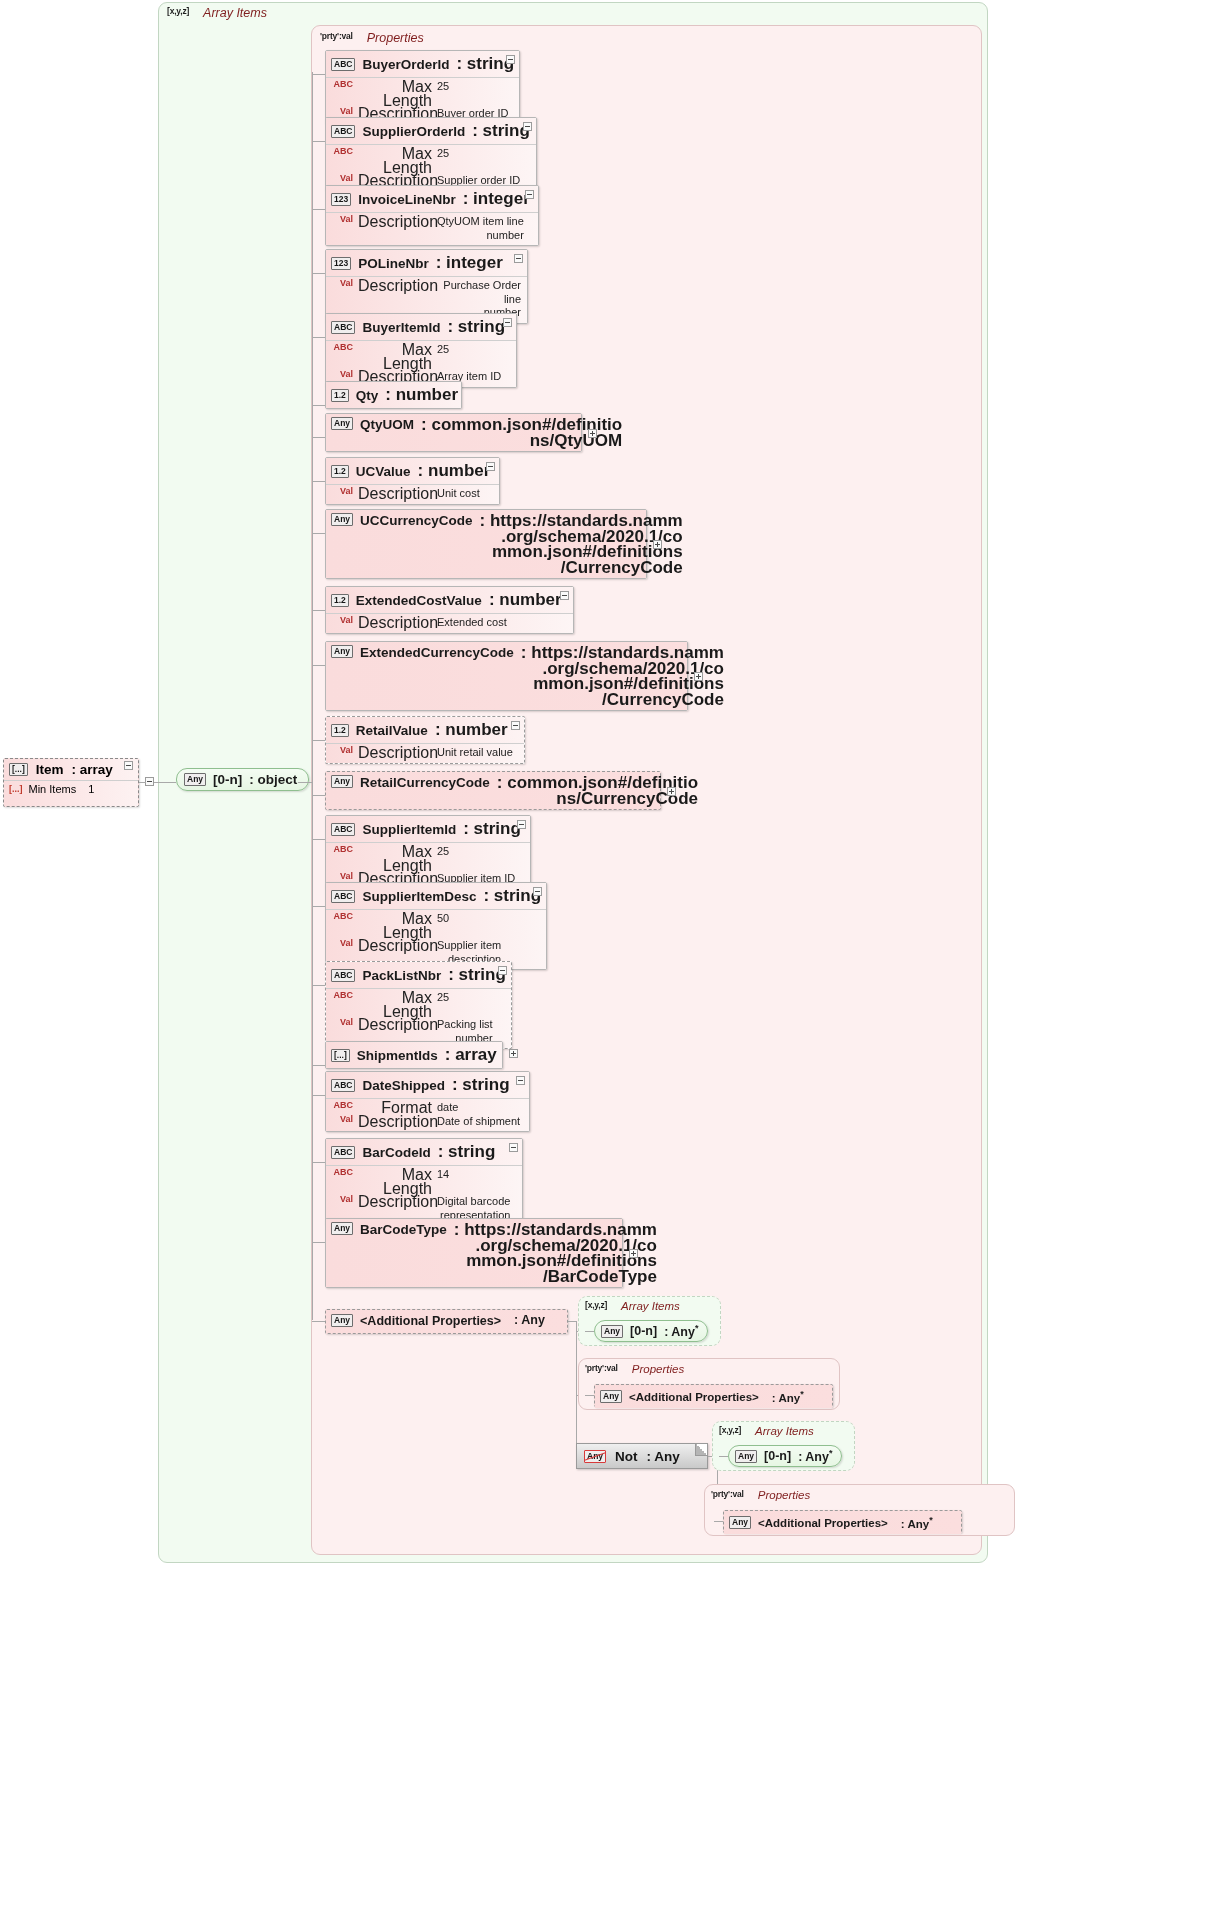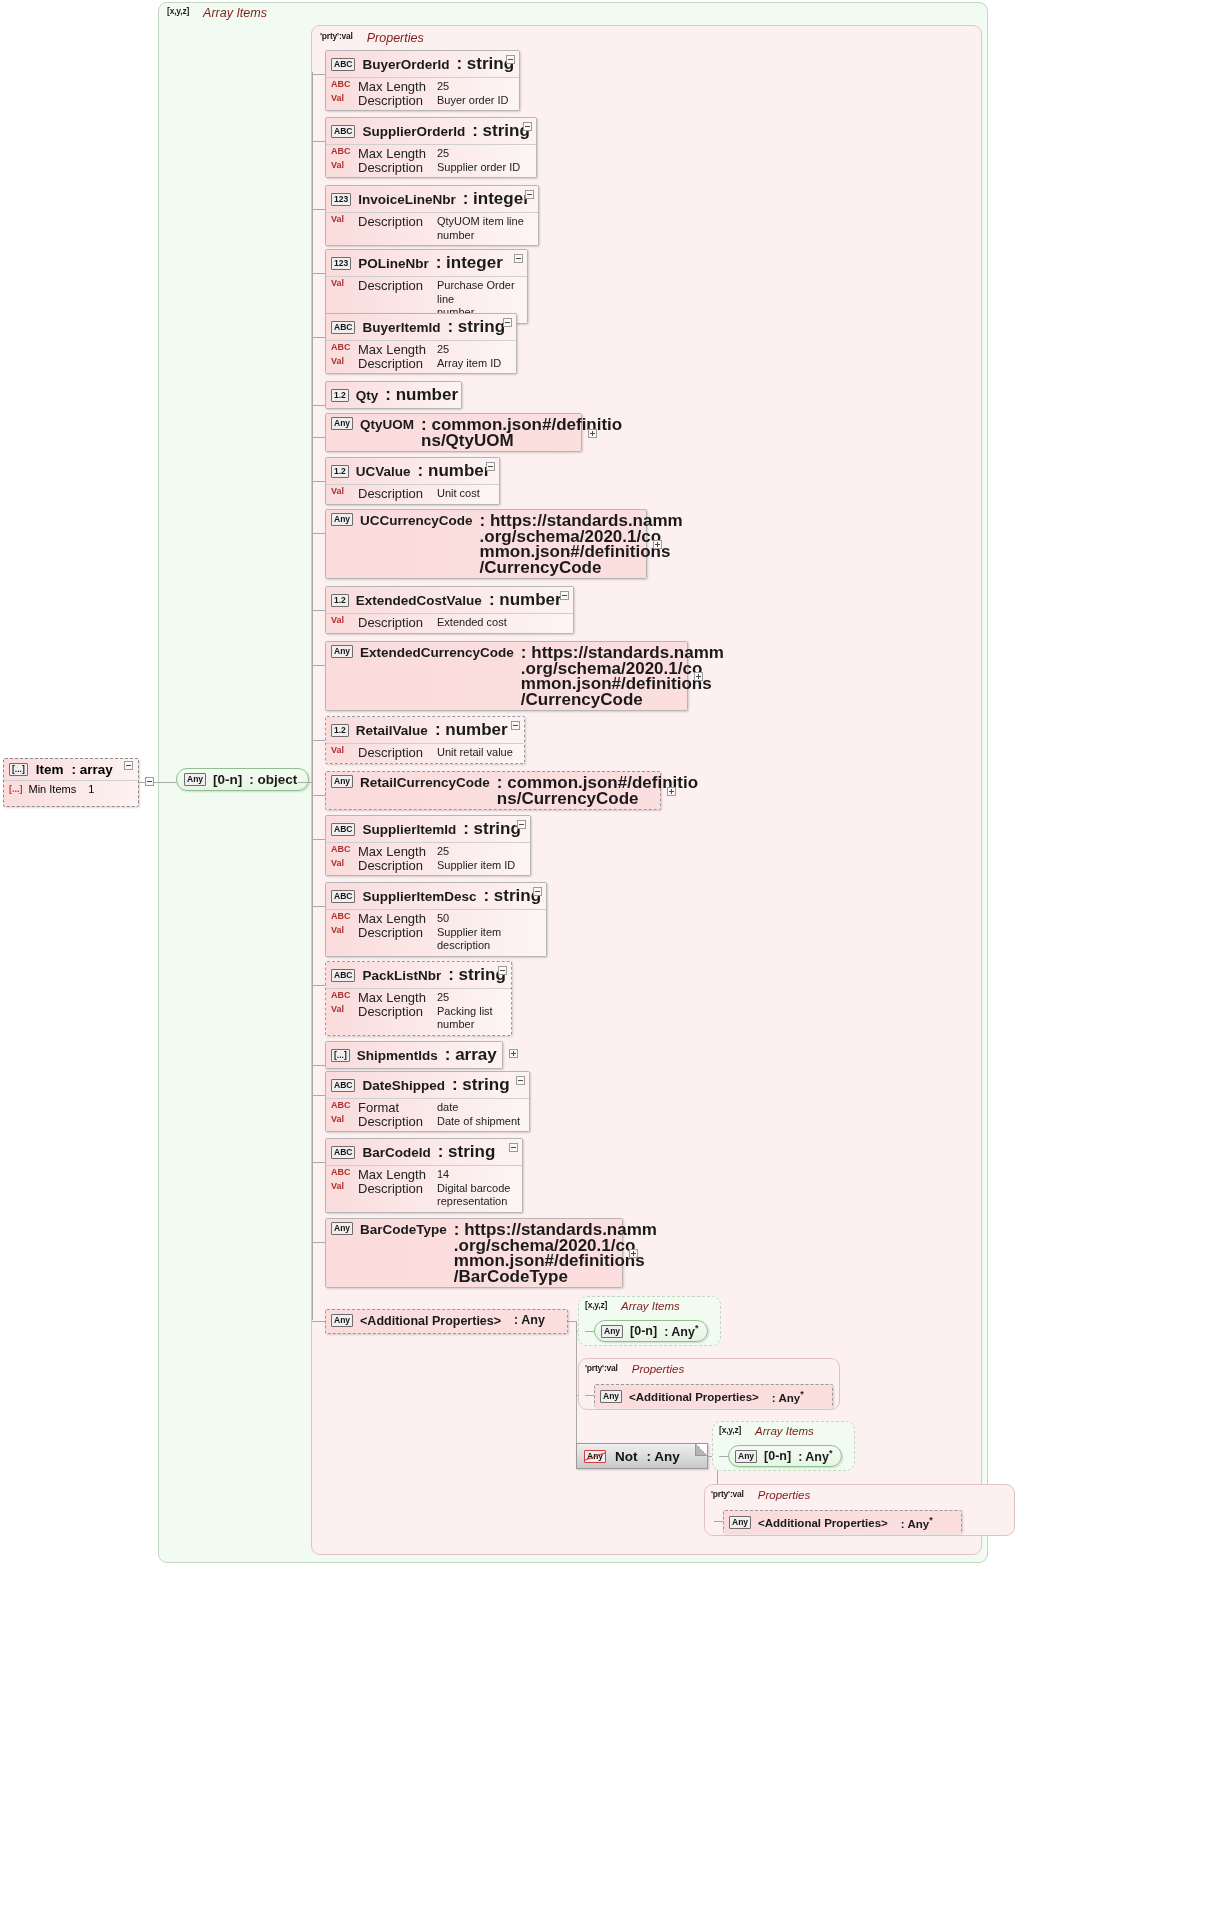--- a/index.html
+++ b/index.html
@@ -24,31 +24,31 @@
   .bdg.plain{border:none;background:none;font-weight:bold;color:#c0392b;font-size:9px;padding:0;}
   .bdg.val{border:none;background:none;color:#b03030;font-weight:bold;font-size:9px;padding:0;}
   .bdg.abc{border:none;background:none;color:#b03030;font-weight:bold;font-size:9px;padding:0;}
   .bdg.notany{border:1px solid #d83a3a;color:#161616;background:#f0eeee;position:relative;}
   .bdg.notany::after{content:"";position:absolute;left:-1px;top:50%;width:calc(100% + 2px);
        height:1px;background:#d83a3a;transform:rotate(-20deg);}
   .bdg.hdr{border:none;background:none;color:#1d1d1d;font-weight:bold;font-size:8.5px;letter-spacing:-.2px;}
 
   
   .node{border:1px solid #b6b6b6;background:#fff;border-radius:2px;
-        box-shadow:1px 1px 2px rgba(0,0,0,.16);}
+        box-shadow:1px 1px 2px rgba(0,0,0,.16);text-align:right;}
   .node.dash{border:1px dashed #9a9a9a;}
   .node .ttl{display:flex;align-items:center;gap:7px;padding:3px 6px 3px 5px;
         background:linear-gradient(to right,#fadcdc,#fdf3f3);white-space:nowrap;}
   .node .ttl .nm{font-size:13.5px;font-weight:bold;color:#1a1a1a;}
   .node .ttl .ty{font-size:17px;font-weight:bold;color:#1a1a1a;}
   .node .body{border-top:1px solid #cfcfcf;background:linear-gradient(to right,#fadcdc,#fdf5f5);
         padding:2px 6px 3px 5px;}
   .node.nobody .ttl{border-bottom:none;}
   .facet{display:flex;align-items:flex-start;gap:5px;line-height:13.5px;}
-  .facet .k{font-size:13px;color:#222;width:74px;flex:0 0 74px;}
+  .facet .k{font-size:16px;color:#222;width:74px;flex:0 0 74px;}
   .facet .v{font-size:11px;color:#222;}
 
   
   .node.ref .ttl{align-items:flex-start;background:linear-gradient(to right,#fadcdc,#fbdede);}
   .node.ref{background:linear-gradient(to right,#fadcdc,#fbdede);}
   .node.ref .ttl .ty{white-space:pre;line-height:15.5px;display:block;}
   .node.ref .ttl .nm{padding-top:0px;}
 
   
   .pill{border:1px solid #8fbf8f;border-radius:11px;background:linear-gradient(to bottom,#f4fcf3,#e6f6e3);

